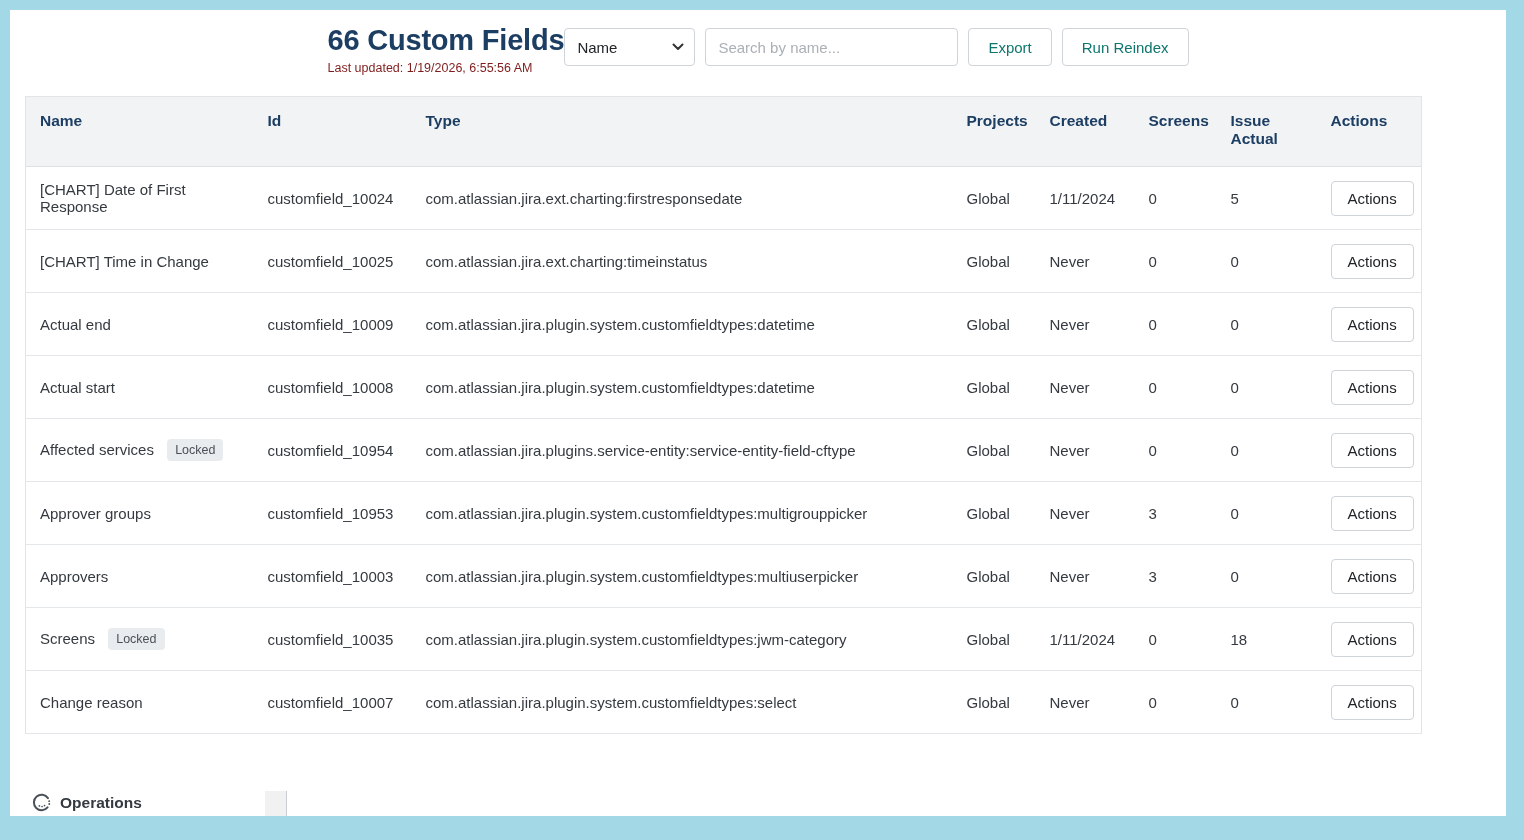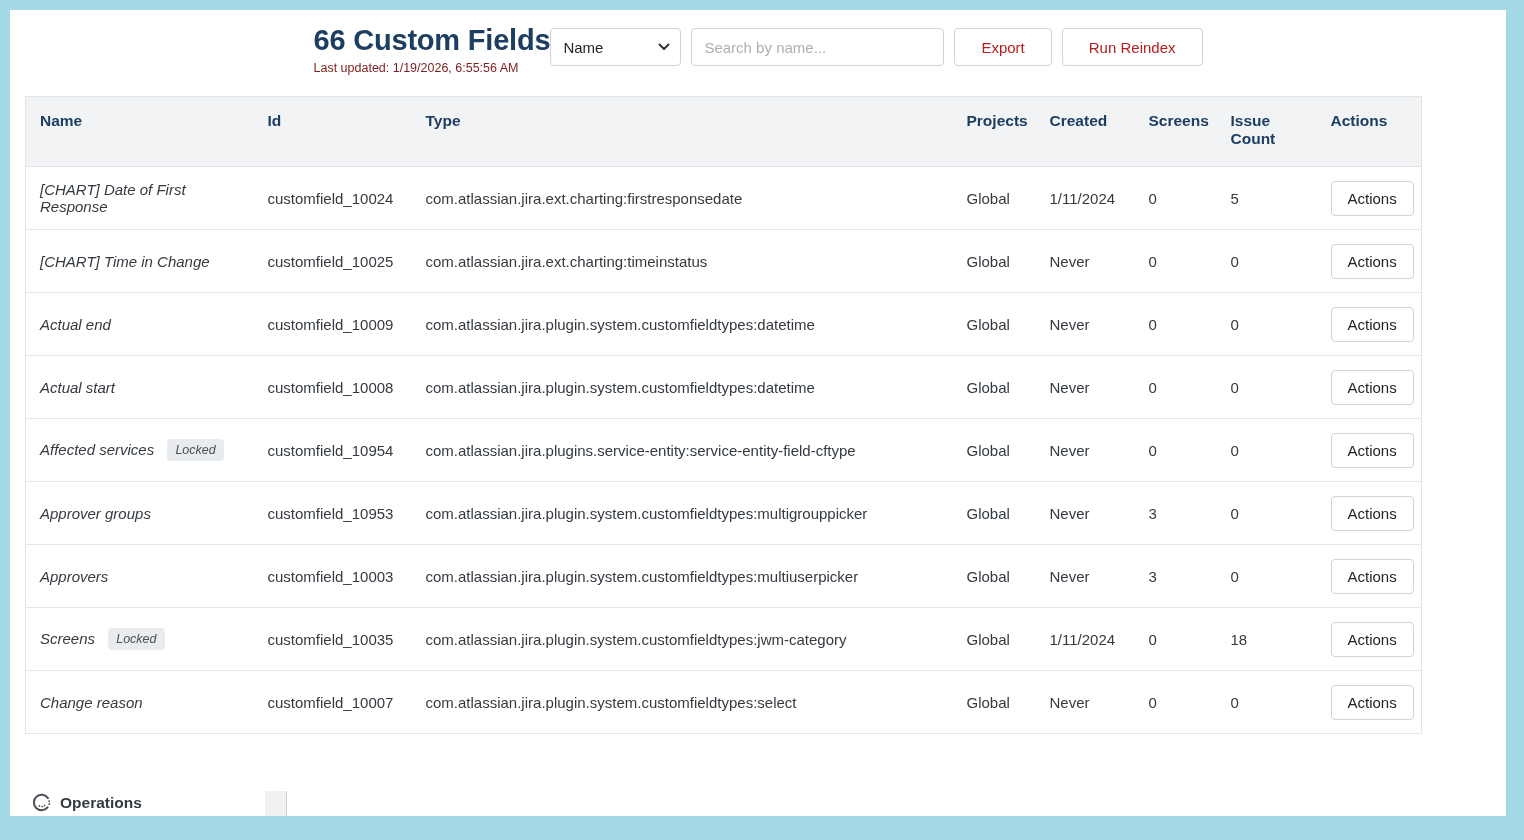--- a/index.html
+++ b/index.html
@@ -68,27 +68,27 @@
     border:1px solid #ced4da;
     border-radius:4px;
     padding:0 12px;
     font-family:inherit;
     font-size:15px;
     color:#0f172a;
   }
   .search-input::placeholder { color:#aab0b6; }
   .btn {
     height:38px;
-    padding:0 26px;
+    padding:0 19px;
     background:#fff;
     border:1px solid #ced4da;
     border-radius:4px;
     font-family:inherit;
     font-size:15px;
-    color:#b91c1c;
+    color:#0f766e;
     cursor:pointer;
     white-space:nowrap;
   }
   
   .table-wrap { margin:0 15px; }
   table.fields {
     width:1396px;
     border-collapse:collapse;
     table-layout:fixed;
     border:1px solid #e2e5e8;
@@ -106,21 +106,21 @@
   }
   table.fields tbody td {
     font-size:15px;
     color:#343a40;
     padding:10px 14px;
     height:63px;
     vertical-align:middle;
     border-bottom:1px solid #e4e7ea;
     word-wrap:break-word;
   }
-  td.cell-name { color:#2e3742;font-style:italic; }
+  td.cell-name { color:#2e3742; }
   .locked-badge {
     display:inline-block;
     background:#e9ecef;
     color:#495057;
     font-size:12.5px;
     line-height:1;
     padding:5px 8px 4px;
     border-radius:4px;
     margin-left:9px;
     vertical-align:1px;
@@ -203,21 +203,21 @@
             <col style="width:105px">
         </colgroup>
         <thead>
           <tr>
             <th>Name</th>
             <th>Id</th>
             <th>Type</th>
             <th>Projects</th>
             <th>Created</th>
             <th>Screens</th>
-            <th>Issue Count</th>
+            <th>Issue Actual</th>
             <th>Actions</th>
           </tr>
         </thead>
         <tbody id="table-body">
   <tr>
     <td class="cell-name">
       <span>[CHART] Date of First Response</span>
       
     </td>
     <td>customfield_10024</td>

